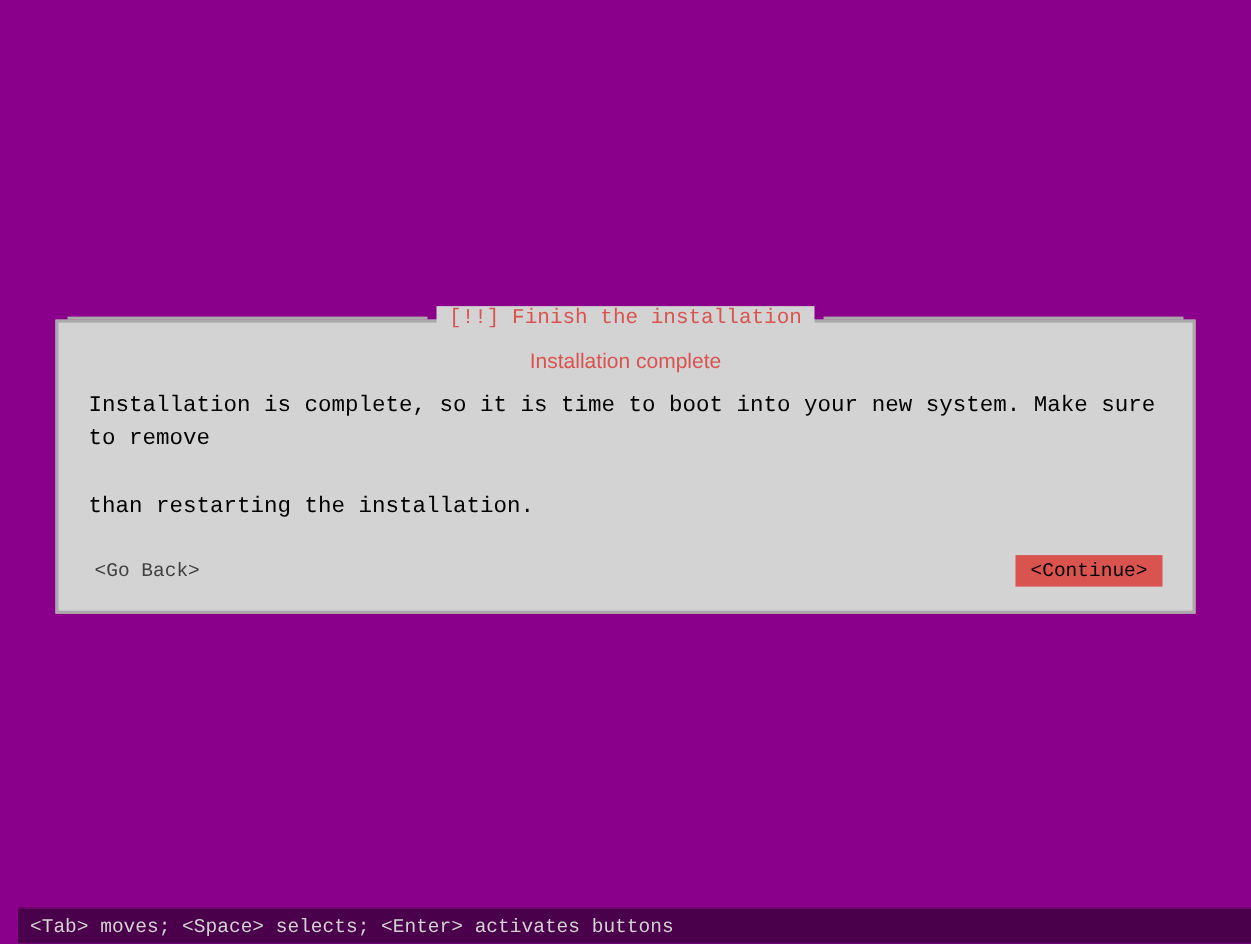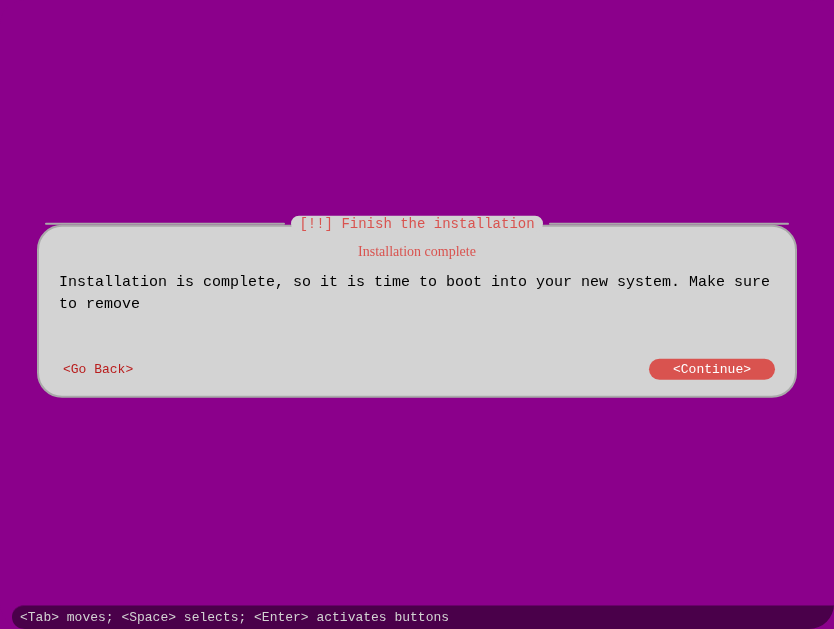--- a/index.html
+++ b/index.html
@@ -1,19 +1,18 @@
 <!DOCTYPE html>
 <html><head>
   <meta charset="utf-8">
   <style>
     * {
       margin: 0;
       padding: 0;
       box-sizing: border-box;
-      border-radius: 25px;
     }
 
     body {
       width: 834px;
       height: 629px;
       background-color: #8b008b;
       font-family: 'Courier New', Courier, monospace;
       font-size: 14px;
       color: #000;
       overflow: hidden;
@@ -75,21 +74,21 @@
       font-weight: normal;
     }
 
     .dialog-content {
       padding: 4px 16px 16px 16px;
     }
 
     .installation-complete-title {
       text-align: center;
       color: #d9534f;
-      font-family: Liberation Serif, serif;
+      font-family: Liberation Sans, sans-serif;
       font-size: 14px;
       margin-bottom: 12px;
     }
 
     .installation-message {
       color: #000;
       font-family: 'Courier New', Courier, monospace;
       font-size: 15px;
       line-height: 1.5;
       margin-bottom: 20px;
@@ -99,35 +98,35 @@
     .dialog-buttons {
       display: flex;
       justify-content: space-between;
       align-items: center;
       padding: 0 4px;
     }
 
     .btn-go-back {
       background: transparent;
       border: none;
-      color: #b91c1c;
+      color: #404040;
       font-family: 'Courier New', Courier, monospace;
       font-size: 13px;
       cursor: pointer;
       padding: 2px 4px;
     }
 
     .btn-continue {
       background-color: #d9534f;
       border: none;
-      color: #ffffff;
+      color: #000000;
       font-family: 'Courier New', Courier, monospace;
       font-size: 13px;
       cursor: pointer;
-      padding: 3px 24px;
+      padding: 3px 10px;
     }
 
     .status-bar {
       position: absolute;
       bottom: 0;
       left: 12px;
       width: 100%;
       background-color: #4a004a;
       color: #d3d3d3;
       font-family: 'Courier New', Courier, monospace;
@@ -149,20 +148,21 @@
         <span class="dialog-title-text">[!!] Finish the installation</span>
         <div class="title-line-right"></div>
       </div>
 
       <div class="dialog-content">
         <div class="installation-complete-title">Installation complete</div>
 
         <div class="installation-message">
           <span>Installation is complete, so it is time to boot into your new system. Make sure to remove</span><br>
           <br>
+          <span>than restarting the installation.</span>
         </div>
 
         <div class="dialog-buttons">
           <button class="btn-go-back">&lt;Go Back&gt;</button>
           <button class="btn-continue">&lt;Continue&gt;</button>
         </div>
       </div>
 
     </div>
   </div>

